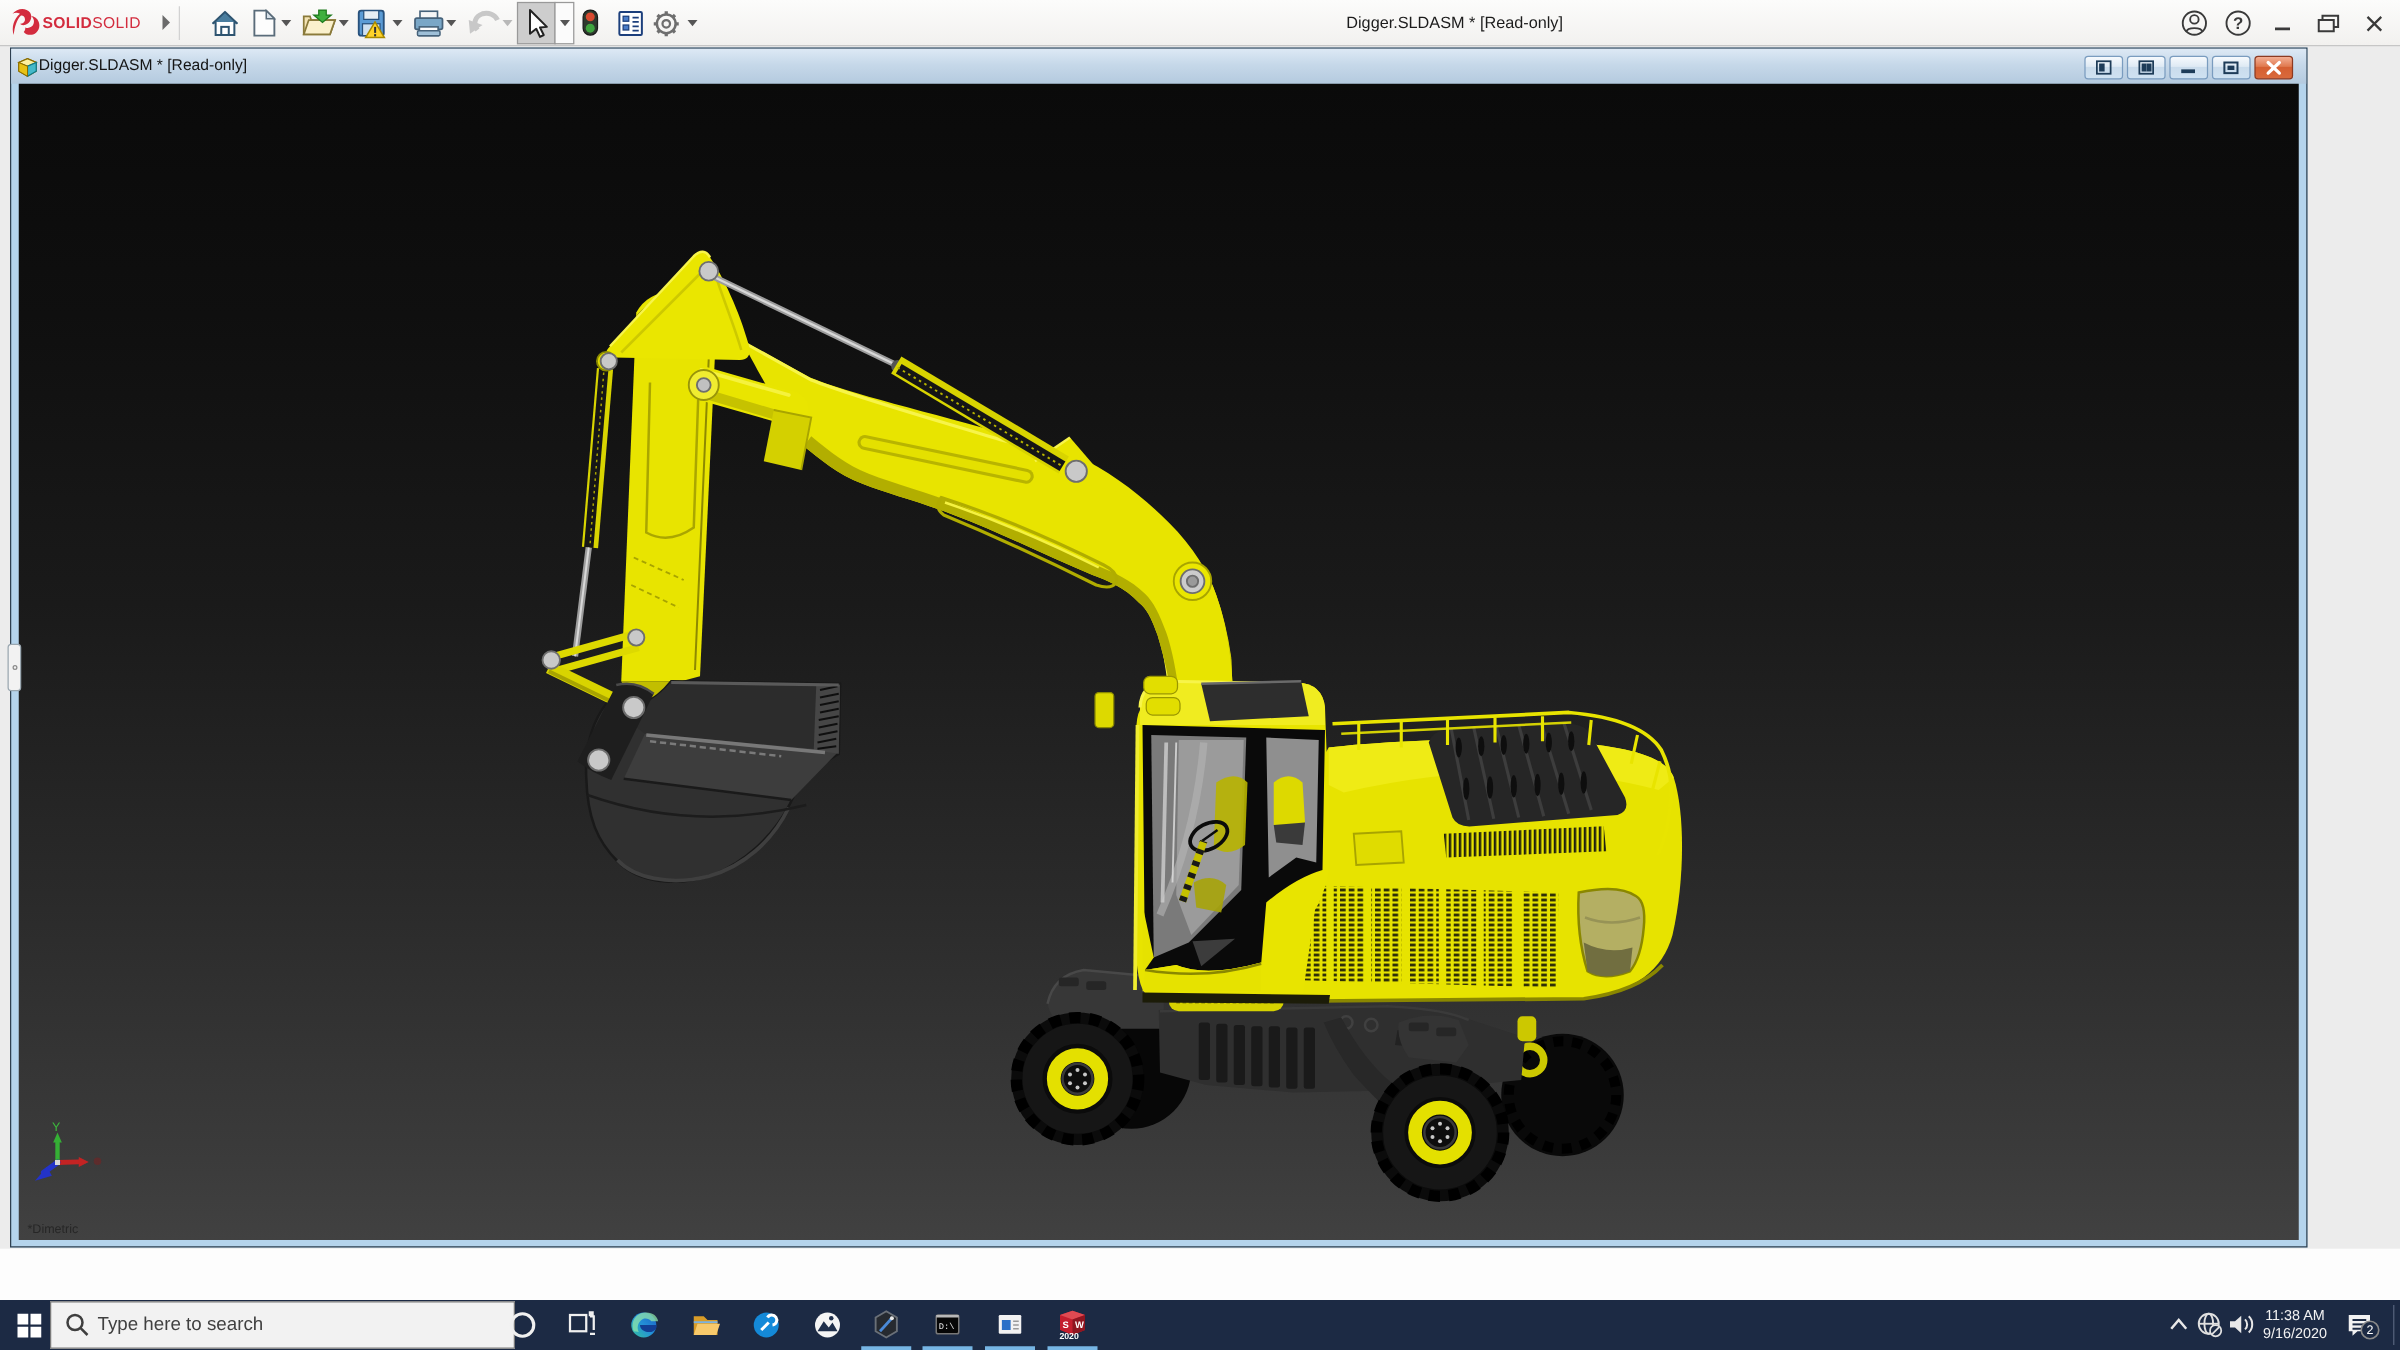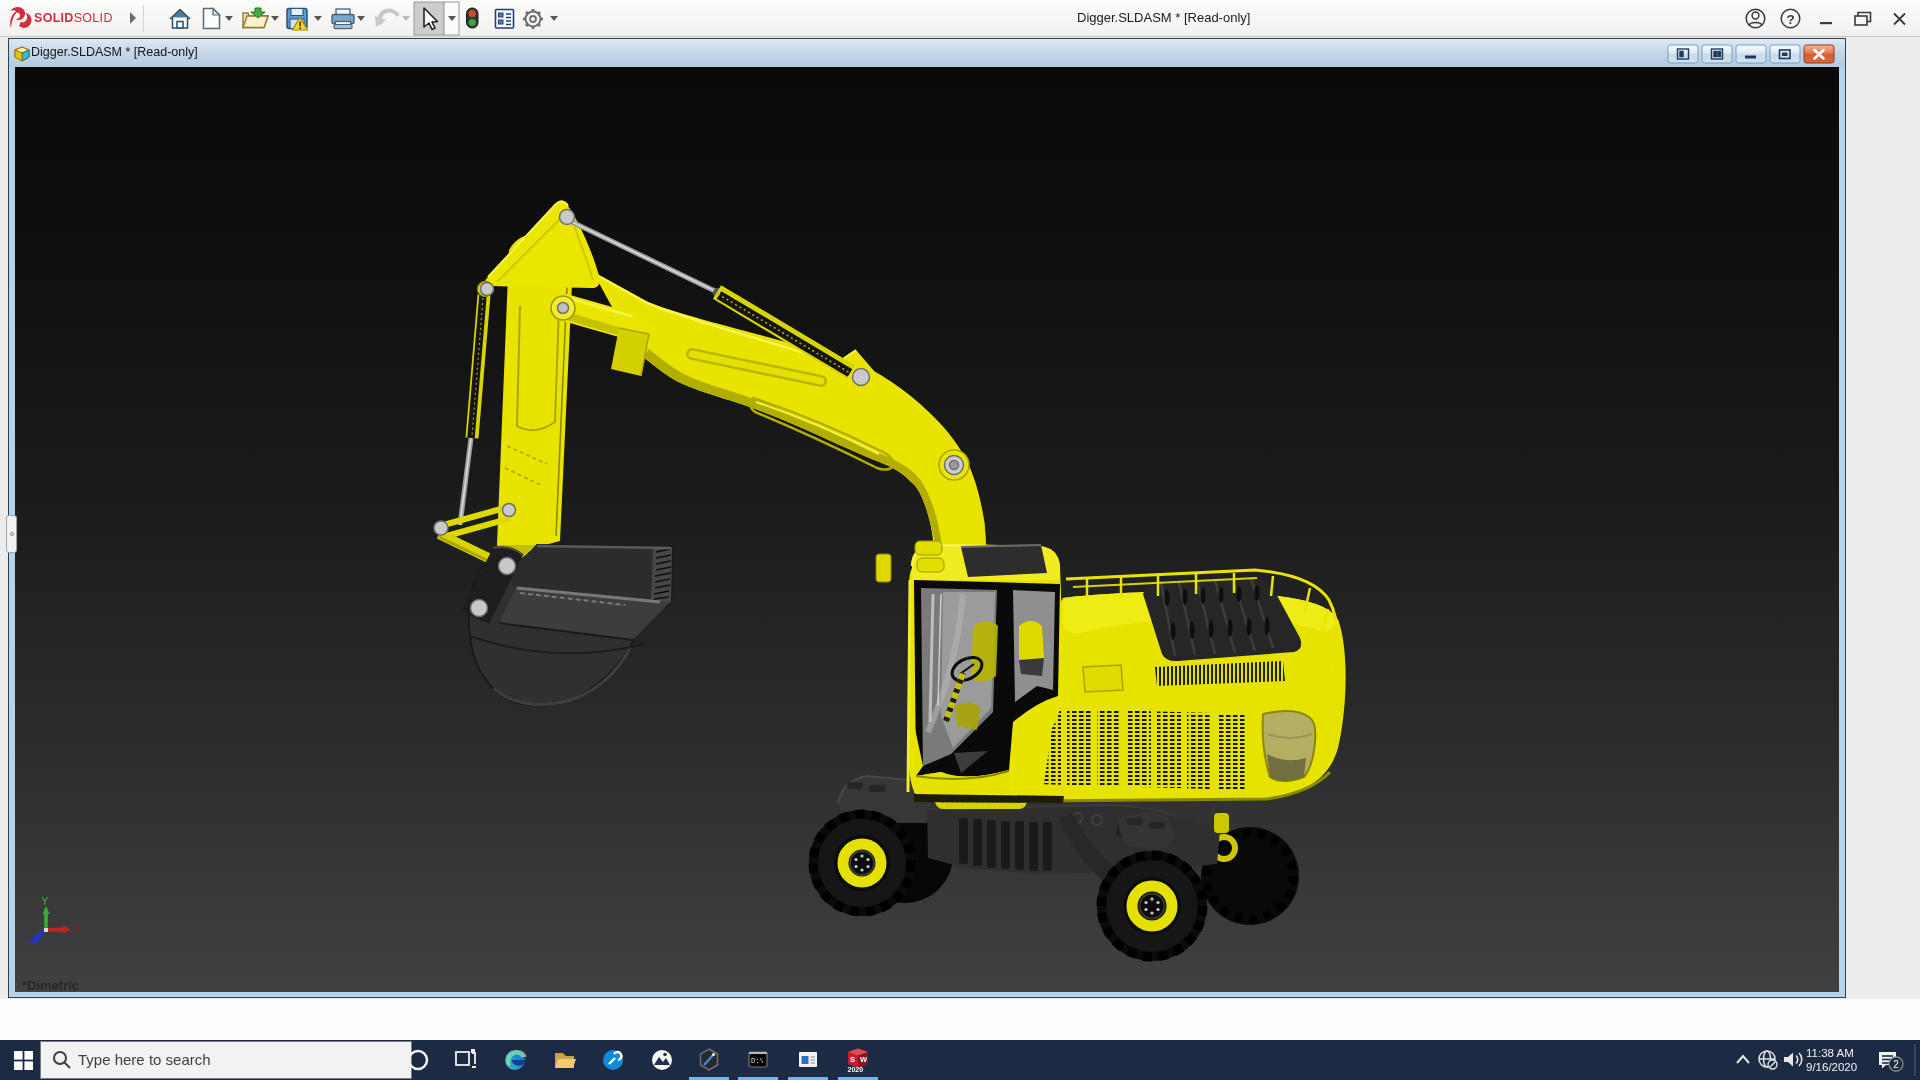--- a/index.html
+++ b/index.html
@@ -4,28 +4,28 @@
 html,body{width:1920px;height:1080px;overflow:hidden;font-family:"Liberation Sans",sans-serif;background:#ececec}
 .abs{position:absolute}
 #topbar{position:absolute;left:0;top:0;width:1920px;height:37px;background:linear-gradient(#fcfcfb,#f2f1ef);border-bottom:1px solid #c6c6c6}
 #swtext{position:absolute;left:34px;top:11px;font-size:12.5px;font-weight:bold;color:#d32c3e;letter-spacing:.3px}
 #swtext .lt{font-weight:normal}
 #apptitle{position:absolute;left:1077px;top:10px;font-size:13px;color:#1c1c1c}
 #child{position:absolute;left:8px;top:38px;width:1838px;height:960px;background:#b5d4ec;border:1px solid #2f4050}
 #ctitle{position:absolute;left:0;top:0;width:1836px;height:28px;background:linear-gradient(#dde9f5,#c6d8e9 45%,#b4cadf)}
 #ctext{position:absolute;left:22px;top:6px;font-size:12.5px;color:#141414}
 #vp{position:absolute;left:6px;top:28px;width:1824px;height:925px;background:linear-gradient(180deg,#0a0a0a 0%,#0f0f0f 20%,#1a1a1a 45%,#2a2a2a 70%,#3b3b3b 93%,#414141 100%)}
-#dimetric{position:absolute;left:7px;top:911px;font-size:13px;font-weight:bold;color:#262626}
+#dimetric{position:absolute;left:7px;top:911px;font-size:10px;font-weight:normal;color:#262626}
 #statusbar{position:absolute;left:0;top:999px;width:1920px;height:41px;background:#fdfdfd}
 #sidetab{position:absolute;left:6px;top:515px;width:11px;height:38px;background:#f2f2f2;border:1px solid #9aa7b0;border-radius:3px}
 #taskbar{position:absolute;left:0;top:1040px;width:1920px;height:40px;background:#1c2a44}
 #searchbox{position:absolute;left:40px;top:1041px;width:372px;height:38px;background:#f2f2f2;border:1px solid #7a7a7a}
 #searchtext{position:absolute;left:78px;top:1051px;font-size:15px;color:#404040}
 .ulbar{position:absolute;top:1077px;width:40px;height:3px;background:#76b5e4}
-#clock{position:absolute;left:1806px;top:1046px;width:60px;text-align:left;font-size:11.5px;color:#f2f2f2;line-height:14px}
+#clock{position:absolute;left:1806px;top:1046px;width:60px;text-align:center;font-size:11.5px;color:#f2f2f2;line-height:14px}
 </style></head><body>
 <div id="topbar">
 <svg class="abs" style="left:7px;top:4px" width="28" height="28" viewBox="0 0 28 28">
 <path d="M4 24 C2 18 4 11 9 7 C7 6 5 6 3 7 C7 2 14 2 17 6 C19 9 18 13 15 15 C13 16.5 10 16.5 9 15 C11 15 13 13.5 13 11.5 C13 9.5 11.5 8.2 9.8 8.4 C6.5 11.5 4.6 17.5 4 24 Z" fill="#d32c3e"></path>
 <path d="M12 21.5 C13.5 23.5 16.5 24.5 19.5 23.5 C23.5 22 25.5 17.5 24 13.5 C23 10.8 20.5 9 17.8 8.8 C19.8 10.2 20.8 12.8 19.8 15.2 C18.8 17.8 15.8 19 13.2 17.9 C13.4 19.2 12.9 20.6 12 21.5 Z" fill="#d32c3e"></path>
 </svg>
 <div id="swtext">SOLID<span class="lt">SOLID</span></div>
 <svg class="abs" style="left:128px;top:11px" width="10" height="14" viewBox="0 0 10 14">
       <path d="M2 1 L8 7 L2 13 Z" fill="#6a6a6a"></path>
     </svg>

